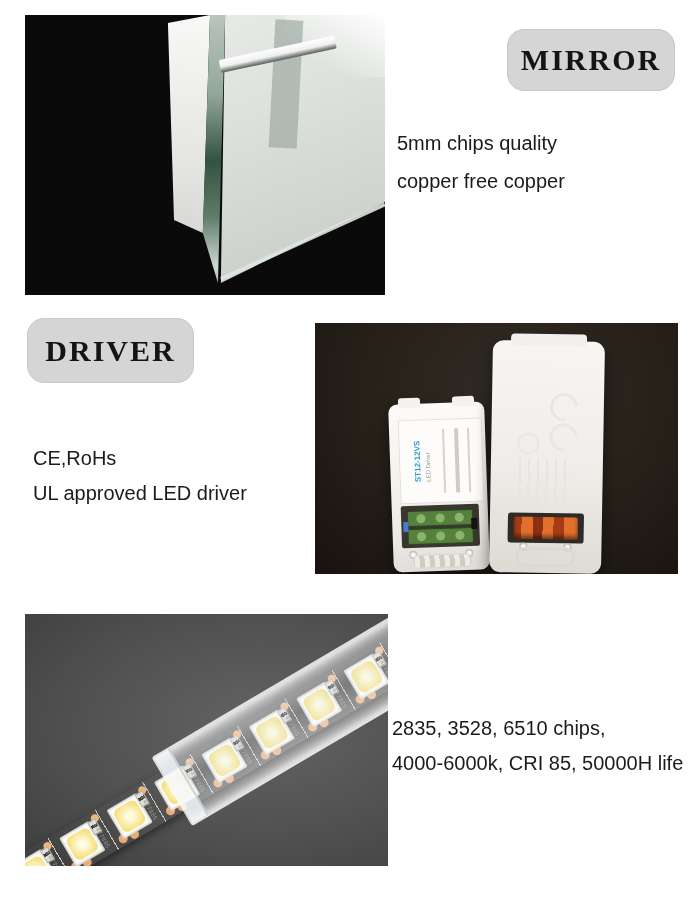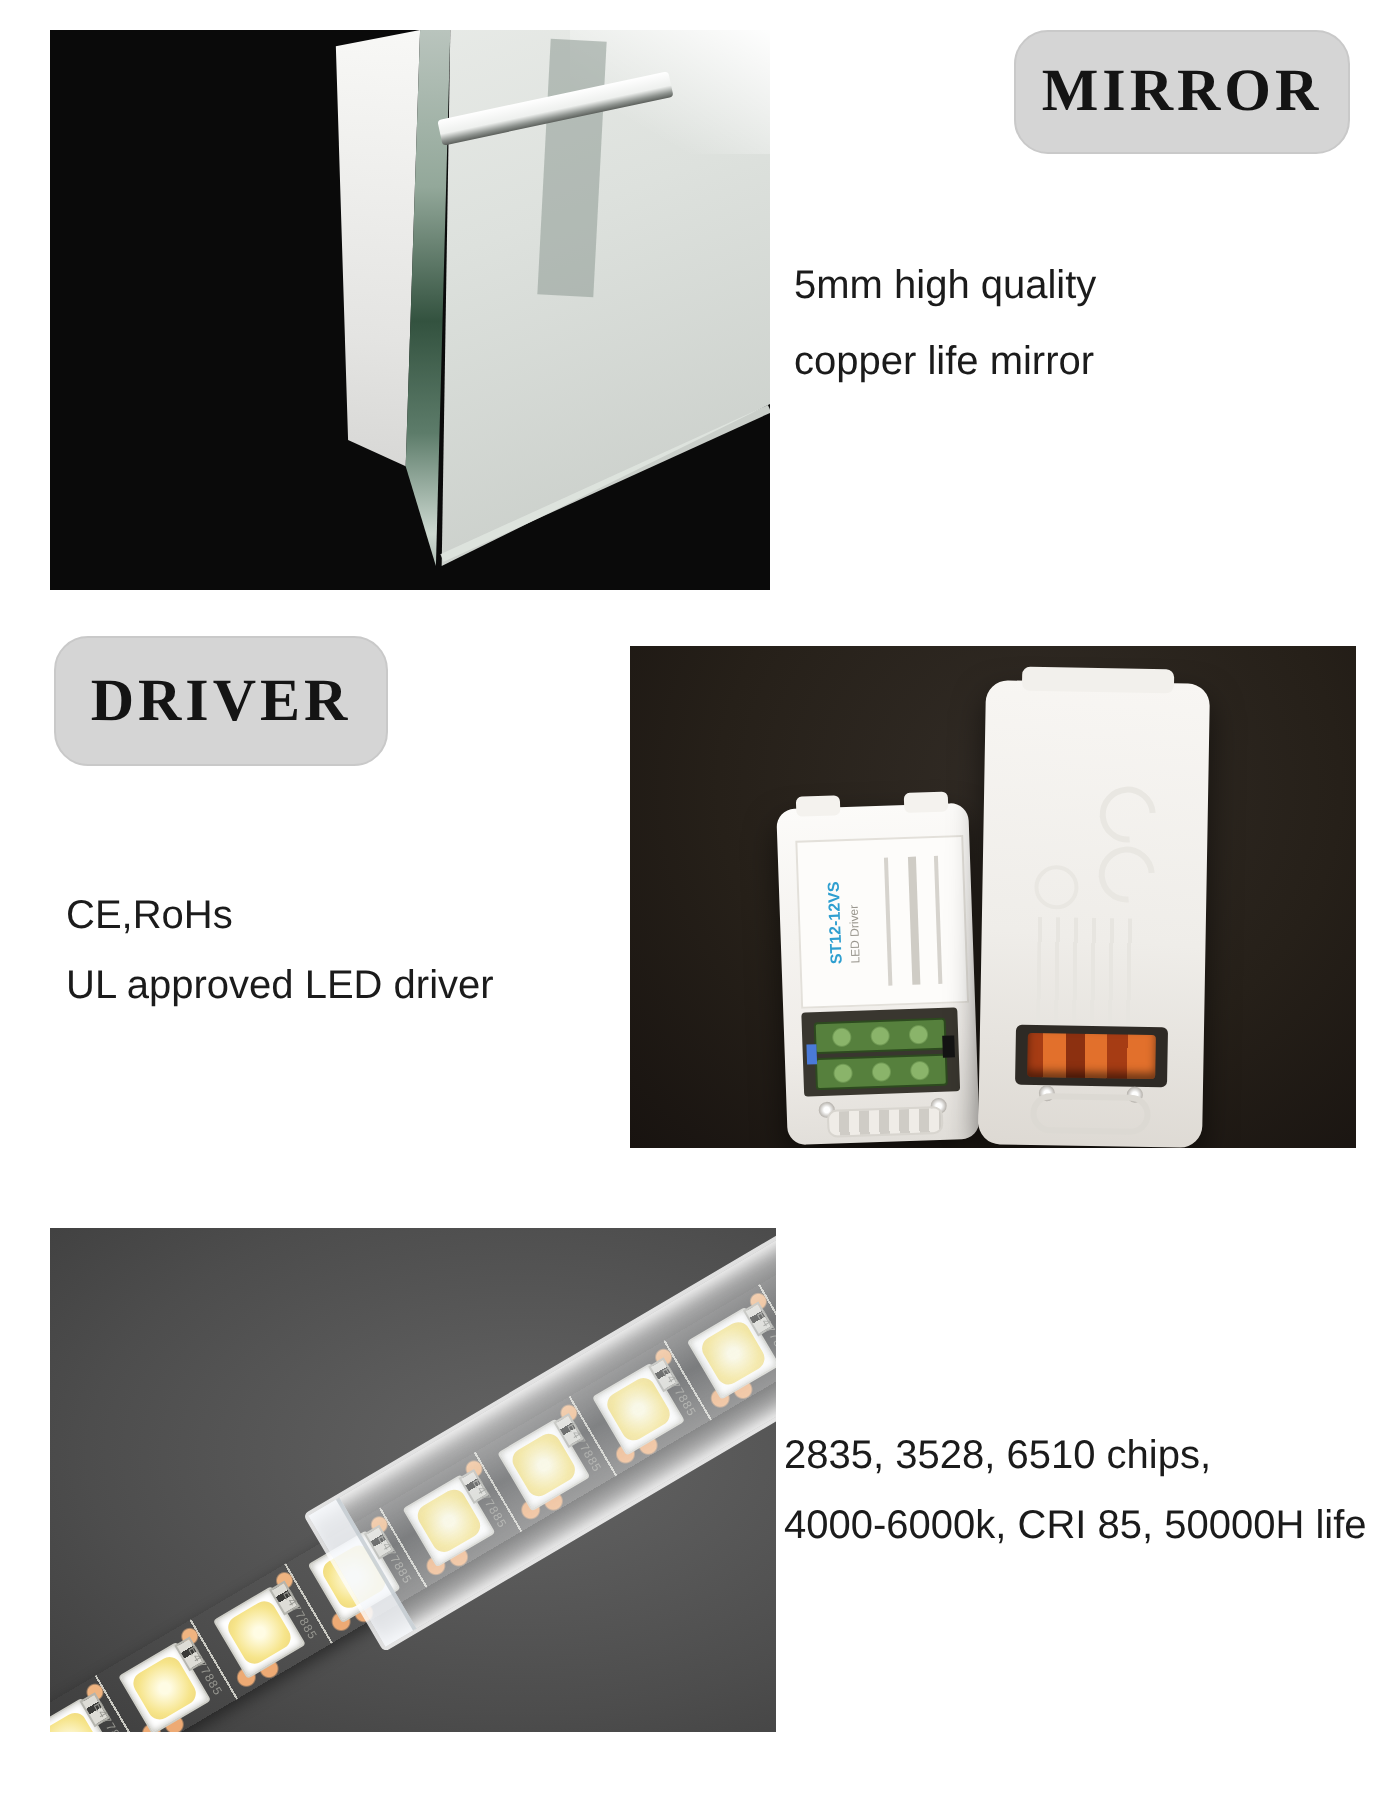--- a/index.html
+++ b/index.html
@@ -4,21 +4,21 @@
 <style>
   html,body{margin:0;padding:0;background:#ffffff;}
   .page{position:relative;width:700px;height:900px;background:#ffffff;overflow:hidden;
         font-family:"Liberation Sans",sans-serif;}
 
   
   .badge{position:absolute;display:flex;align-items:center;justify-content:center;
          background:#d5d5d5;border:1px solid #c9c9c9;border-radius:17px;
          font-family:"Liberation Serif",serif;font-weight:bold;font-size:30px;
          letter-spacing:2px;color:#141414;}
-  .badge-mirror{left:507px;top:15px;width:166px;height:60px;font-family:Liberation Serif, serif;}
+  .badge-mirror{left:507px;top:29px;width:166px;height:60px;font-family:Liberation Serif, serif;}
   .badge-driver{left:27px;top:318px;width:165px;height:63px;}
   .badge-strip{left:505px;top:613px;width:168px;height:63px;}
 
   
   .feat{position:absolute;color:#1b1b1b;font-size:20px;}
   .feat p{margin:0;}
   .feat-mirror{left:397px;top:124px;line-height:38px;}
   .feat-driver{left:33px;top:441px;line-height:35px;}
   .feat-strip{left:392px;top:711px;line-height:35px;}
 
@@ -128,22 +128,22 @@
     <div class="mir-face"></div>
     <div class="mir-glow"></div>
     <div class="mir-stripe"></div>
     <div class="mir-bar"></div>
     <div class="mir-bottomline"></div>
   </div>
   <div class="badge badge-mirror">
     <span>MIRROR</span>
   </div>
   <div class="feat feat-mirror">
-    <p>5mm high quality</p>
-    <p>copper life mirror</p>
+    <p>5mm chips quality</p>
+    <p>copper free copper</p>
   </div>
 
   <div class="badge badge-driver">
     <span>DRIVER</span>
   </div>
   <div class="feat feat-driver">
     <p>CE,RoHs</p>
     <p>UL approved LED driver</p>
   </div>
   <div class="photo photo-driver">

